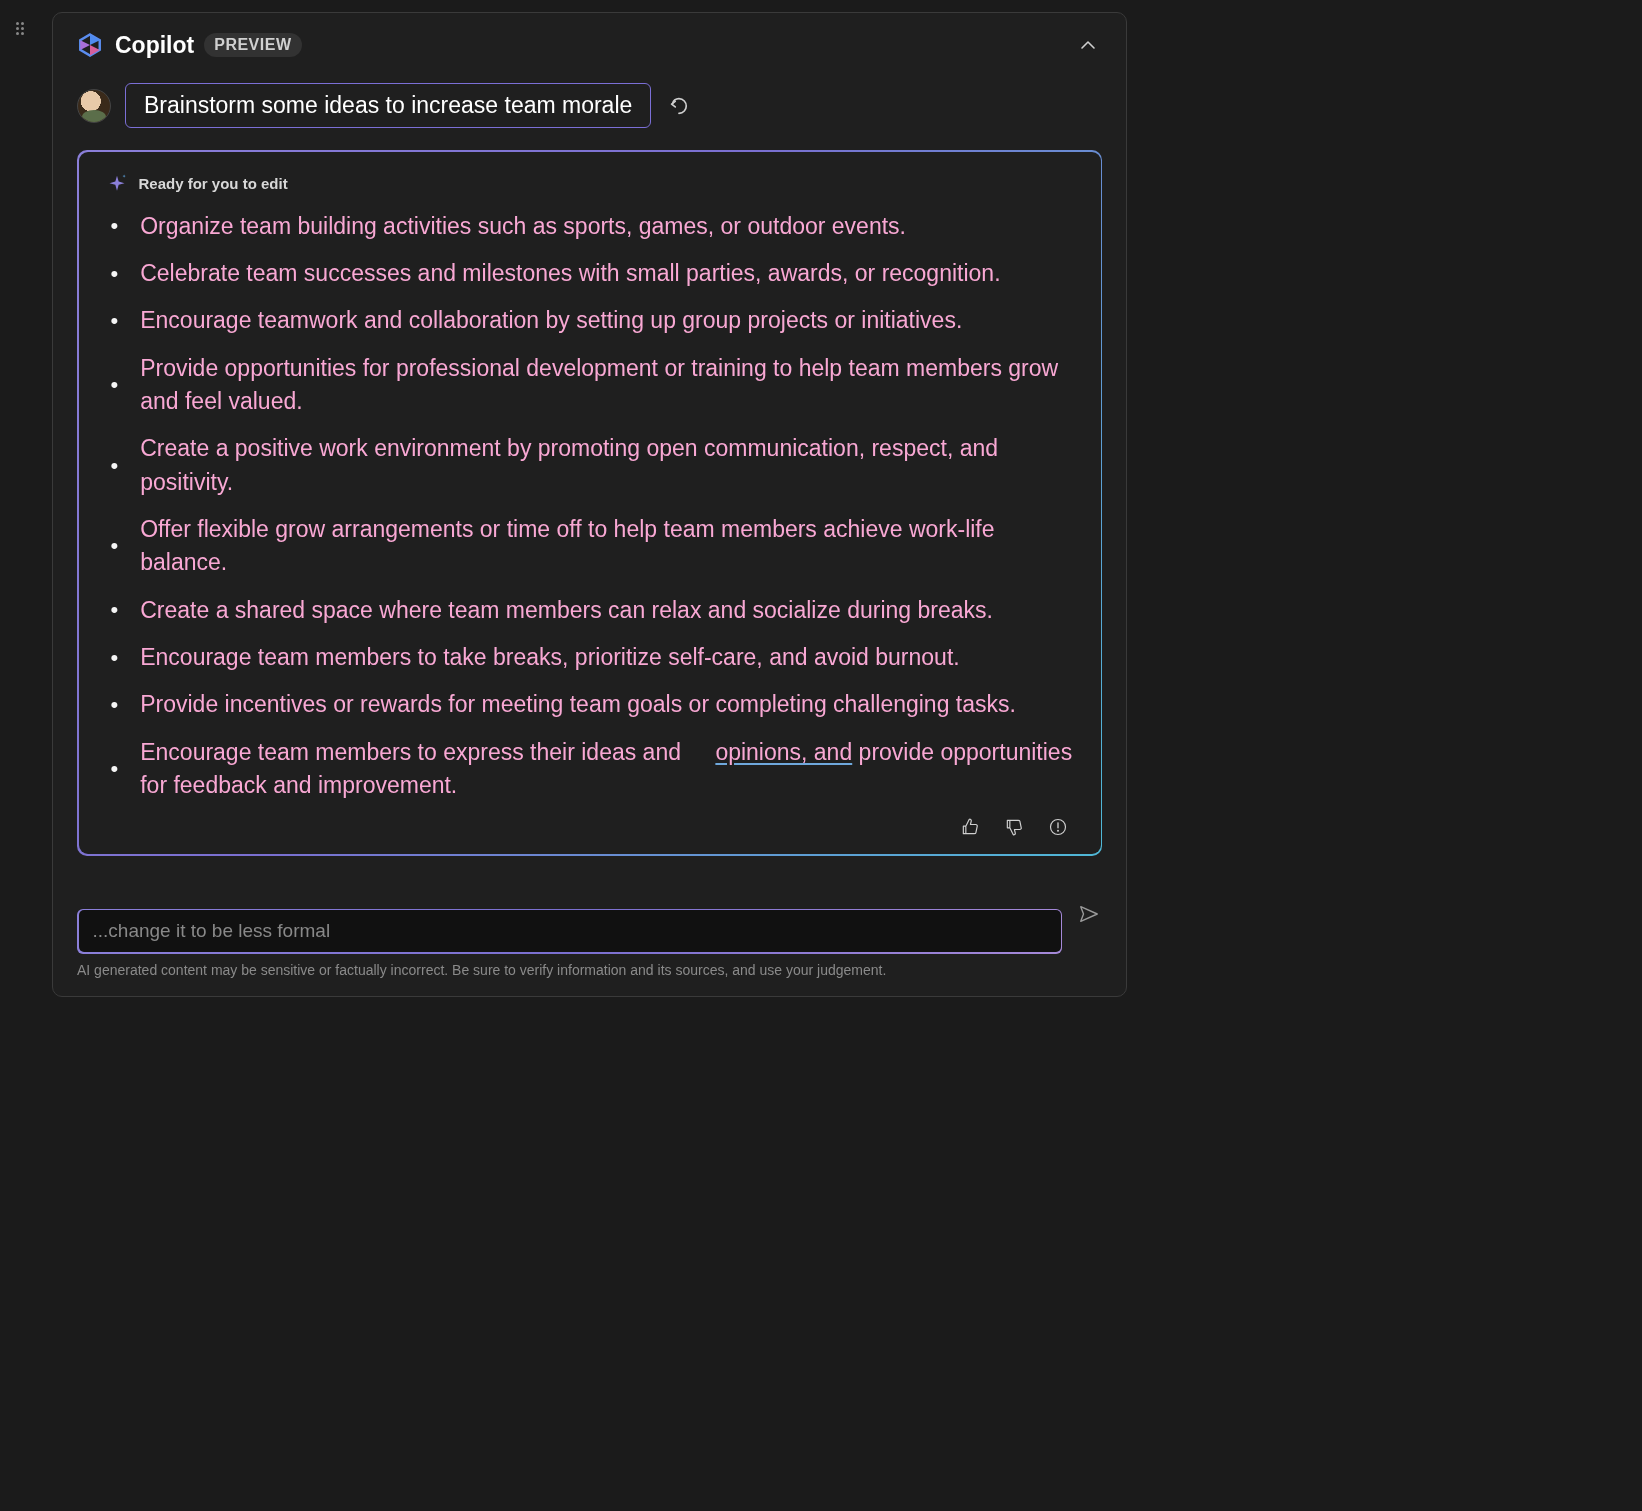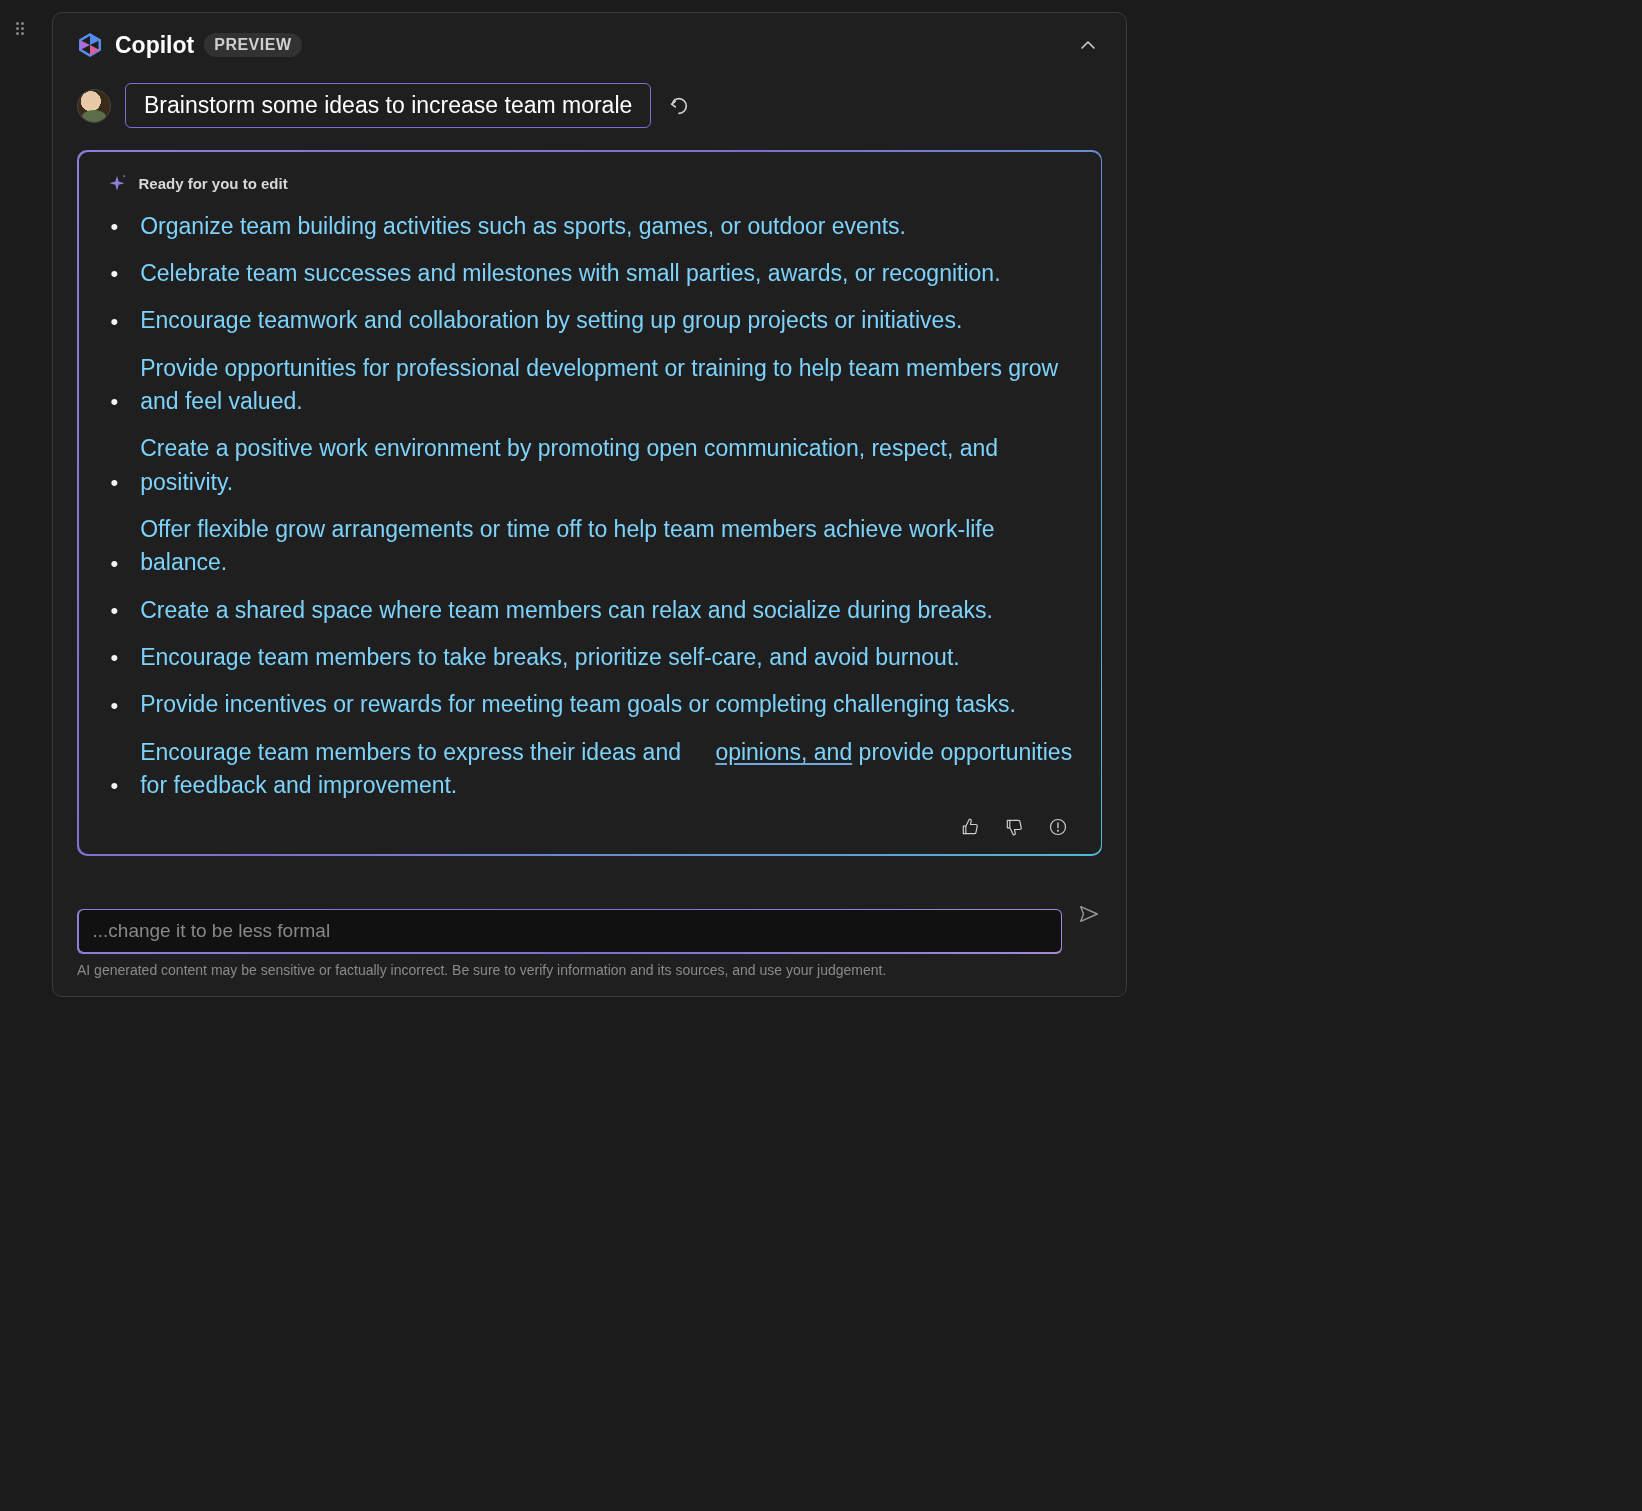--- a/index.html
+++ b/index.html
@@ -129,24 +129,24 @@
     font-size: 15px;
     color: #d8d8d8;
     font-weight: 600;
   }
   .ideas-list {
     list-style: none;
     padding: 0;
   }
   .ideas-list li {
     display: flex;
-    align-items: flex-end;
+    align-items: center;
     font-size: 23px;
     line-height: 1.45;
-    color: #7dd3fc;
+    color: #f9a8d4;
     margin-bottom: 14px;
   }
   .ideas-list li::before {
     content: "•";
     color: #f5f5f5;
     font-size: 22px;
     margin-right: 22px;
     margin-left: 4px;
     flex-shrink: 0;
   }

